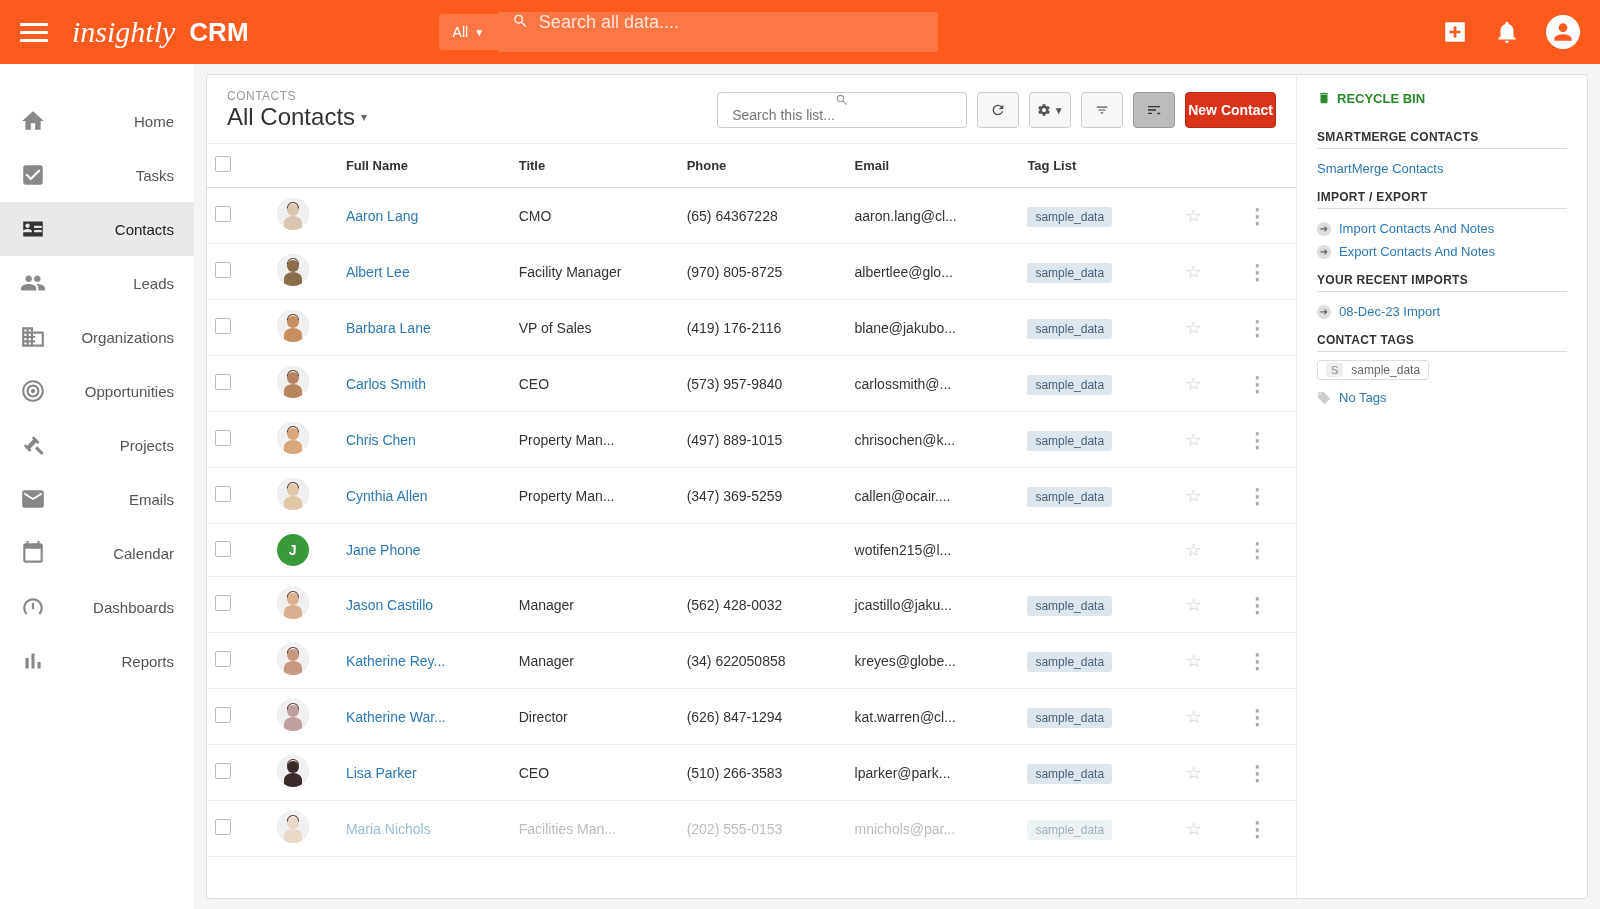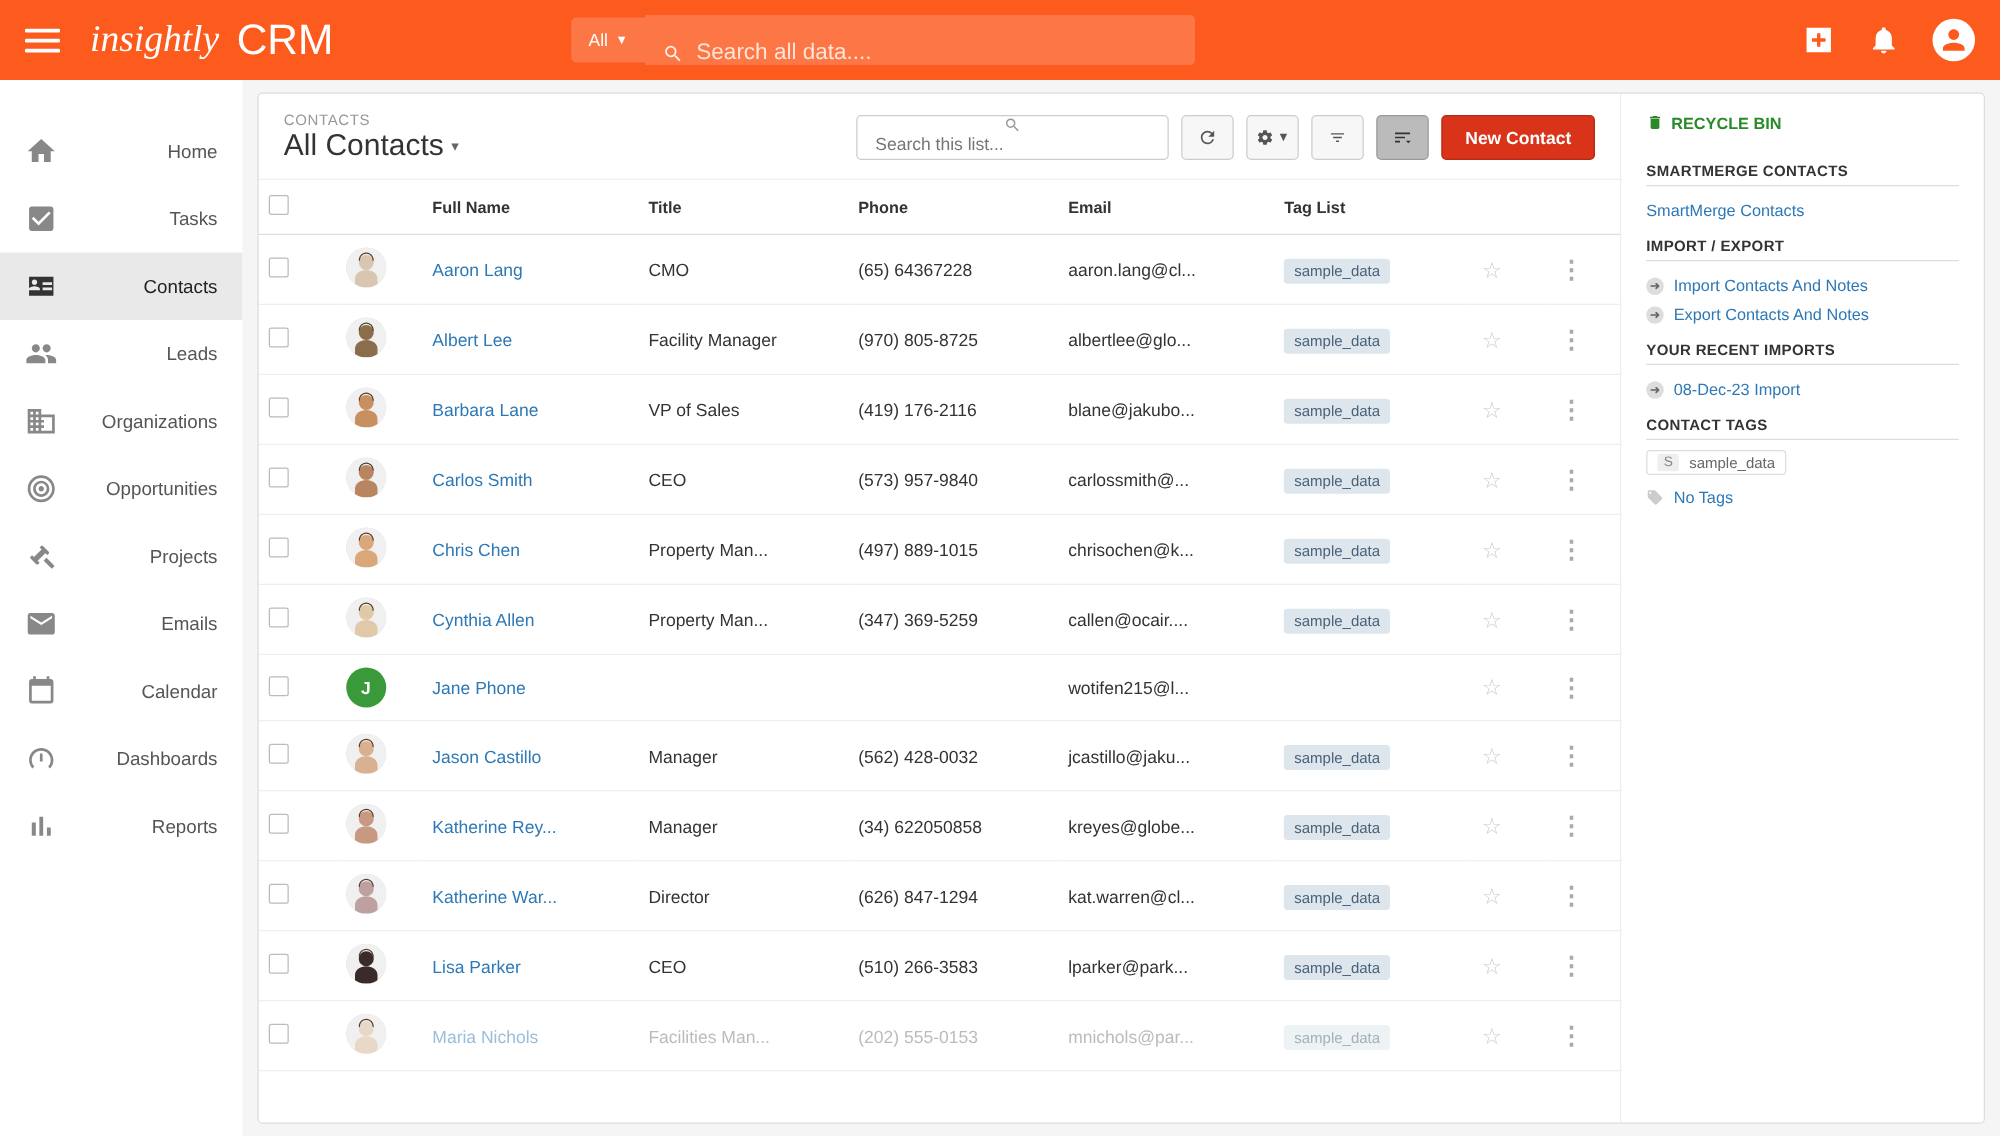--- a/index.html
+++ b/index.html
@@ -3,25 +3,25 @@
 <meta charset="utf-8">
 <style>
   * { box-sizing: border-box; margin: 0; padding: 0; }
   body { font-family: "Helvetica Neue", Arial, sans-serif; font-size: 14px; color: #333; background: #fff; }
   
   
   .topbar { background: #fd5a1e; height: 64px; display: flex; align-items: center; padding: 0 20px; color: #fff; }
   .hamburger { width: 28px; height: 28px; cursor: pointer; display: flex; flex-direction: column; justify-content: center; gap: 5px; margin-right: 24px; }
   .hamburger span { display: block; height: 3px; background: #fff; border-radius: 1px; }
   .logo { font-family: "Brush Script MT", cursive; font-size: 30px; font-weight: normal; margin-right: 14px; font-style: italic; }
-  .app-name { font-size: 34px; font-weight: 400; margin-right: 40px; }
+  .app-name { font-size: 26px; font-weight: 700; margin-right: 40px; }
   .search-group { display: flex; align-items: center; margin: 0 auto 0 150px; }
   .search-scope { background: rgba(255,255,255,0.18); color: #fff; padding: 10px 14px; border-radius: 4px 0 0 4px; font-size: 14px; cursor: pointer; display:flex; align-items:center; gap:6px;}
   .search-scope .caret { font-size: 10px; }
-  .search-box { background: rgba(255,255,255,0.18); border-radius: 0 4px 4px 0; display: flex; align-items: flex-end; padding: 0 14px; height: 40px; width: 440px; }
+  .search-box { background: rgba(255,255,255,0.18); border-radius: 0 4px 4px 0; display: flex; align-items: flex-start; padding: 0 14px; height: 40px; width: 440px; }
   .search-box svg { fill: #fff; opacity: 0.9; }
   .search-box input { background: transparent; border: none; outline: none; color: #fff; font-size: 18px; margin-left: 10px; width: 100%; }
   .search-box input::placeholder { color: rgba(255,255,255,0.8); }
   .topbar-right { margin-left: auto; display: flex; align-items: center; gap: 26px; }
   .top-icon { width: 26px; height: 26px; fill: #fff; cursor: pointer; }
   .avatar-circle { width: 34px; height: 34px; background: #fff; border-radius: 50%; display:flex;align-items:center;justify-content:center;}
   .avatar-circle svg { fill:#fd5a1e; }
 
   
   .shell { display: flex; height: calc(909px - 64px); }
@@ -42,21 +42,21 @@
   .list-area { flex: 1; display:flex; flex-direction:column; overflow:hidden; border-right:1px solid #eee;}
   .list-header { display:flex; align-items:center; padding: 14px 20px 12px; border-bottom:1px solid #eee; gap:10px;}
   .list-header-left { flex:1; }
   .breadcrumb { font-size: 12px; color:#999; letter-spacing:0.5px; text-transform:uppercase;}
   .view-title { font-size: 24px; color:#333; display:flex; align-items:center; gap:6px; cursor:pointer;}
   .view-title .caret { font-size: 12px; color:#666; }
   .list-search { border:1px solid #ccc; border-radius:4px; display:flex; align-items:center; padding:0 10px; height:36px; width:250px;flex-direction:column;}
   .list-search input { border:none; outline:none; font-size:14px; margin-left:8px; width:100%;}
   .toolbar-btn { border:1px solid #ccc; background:#f7f7f7; height:36px; min-width:42px; border-radius:4px; display:flex; align-items:center; justify-content:center; cursor:pointer; color:#555;}
   .toolbar-btn.active-sort { background:#bbb; border-color:#999; color:#333;}
-  .new-btn { background:#d9331a; color:#fff; border:1px solid #b52a14; padding:0 18px; height:36px; border-radius:4px; font-weight:bold; cursor:pointer; font-size:14px;}
+  .new-btn { background:#d9331a; color:#fff; border:1px solid #b52a14; padding:0 2px; height:36px; border-radius:4px; font-weight:bold; cursor:pointer; font-size:14px;}
   
   
   .table-wrapper { overflow-y:auto; flex:1;}
   .contacts-table { width:100%; border-collapse:collapse; table-layout:fixed;}
   .contacts-table th { text-align:left; padding:12px 8px; font-size:13px; color:#333; font-weight:bold; border-bottom:1px solid #ddd; background:#fff; white-space:nowrap;}
   .contacts-table td { padding:10px 8px; border-bottom:1px solid #eee; font-size:14px; color:#333; overflow:hidden; text-overflow:ellipsis; white-space:nowrap; vertical-align:middle;}
   .contacts-table tr.faded td { color:#bbb;margin-left:31px;}
   .contacts-table tr.faded .link{ color:#9bbdd9;}
   .contacts-table tr.faded .tag{ opacity:0.5;}
   .link { color:#2d78b5; cursor:pointer;}

